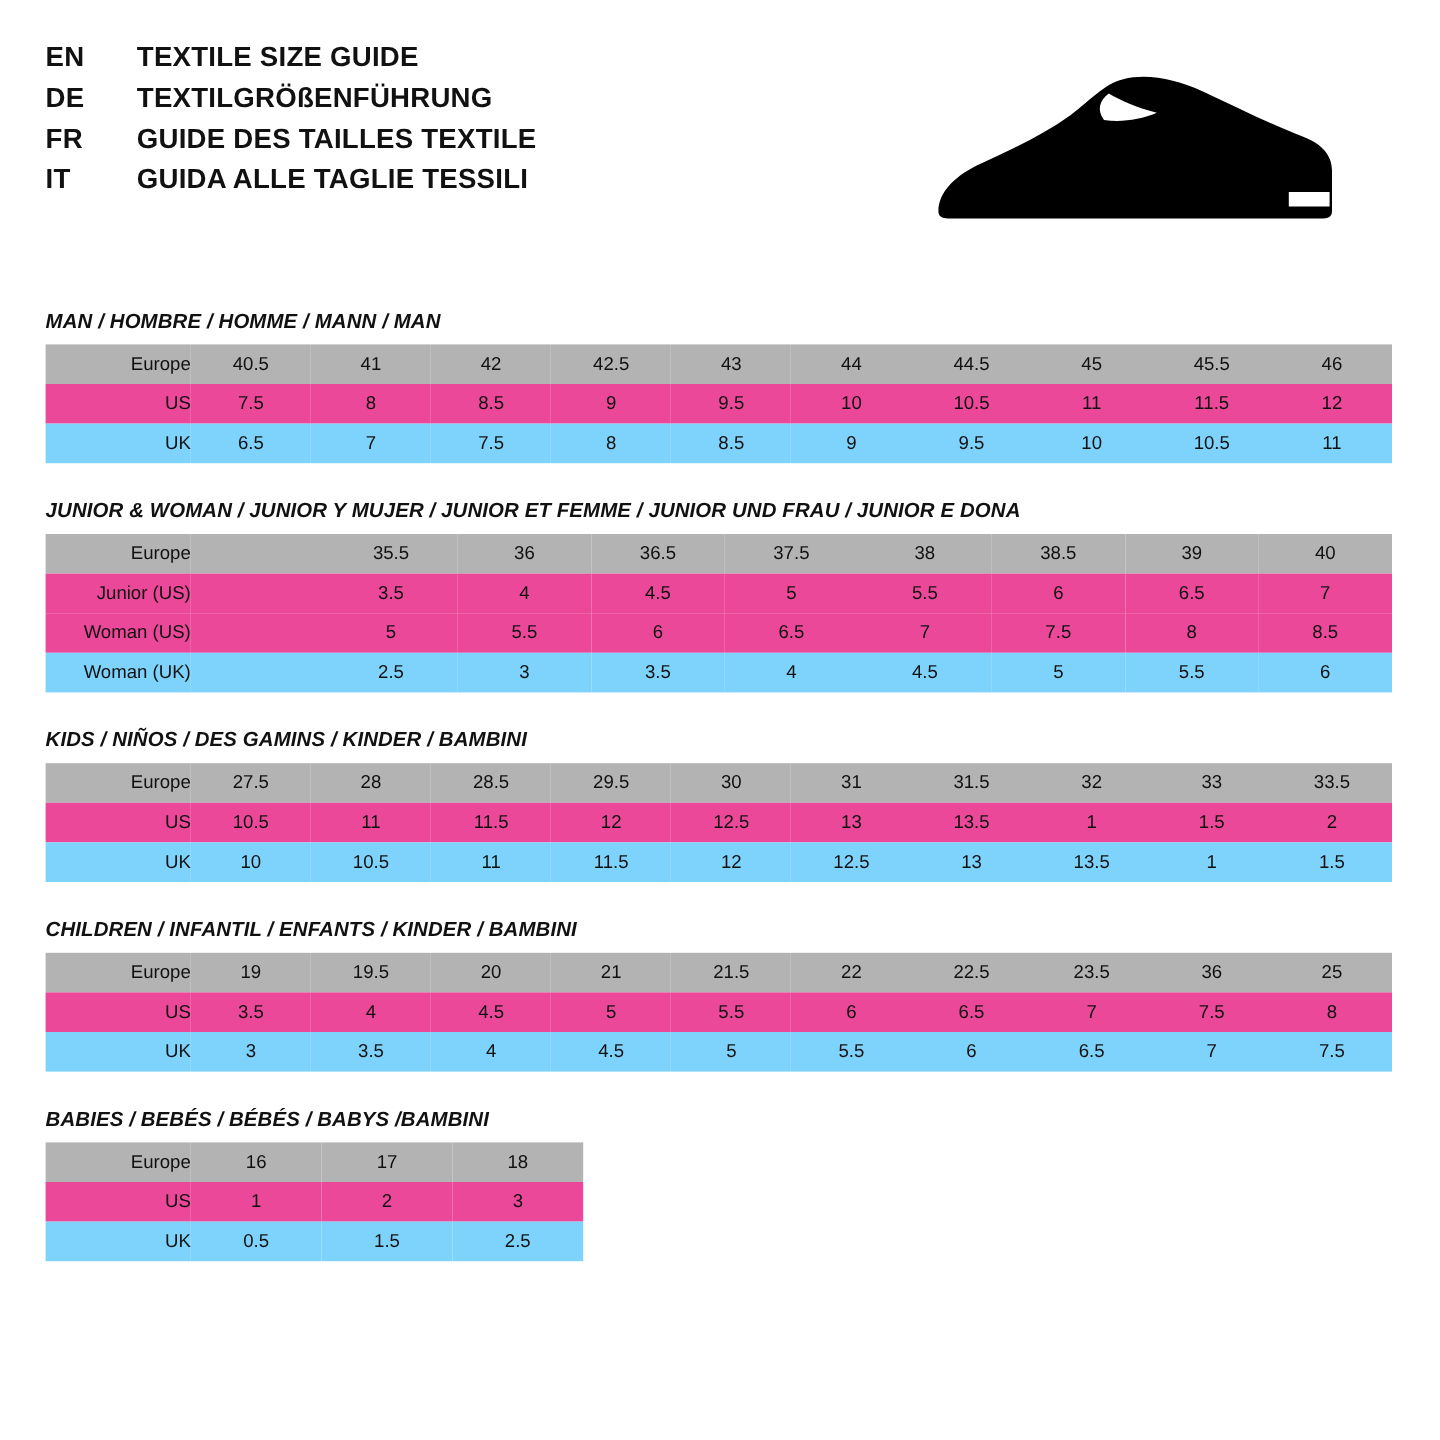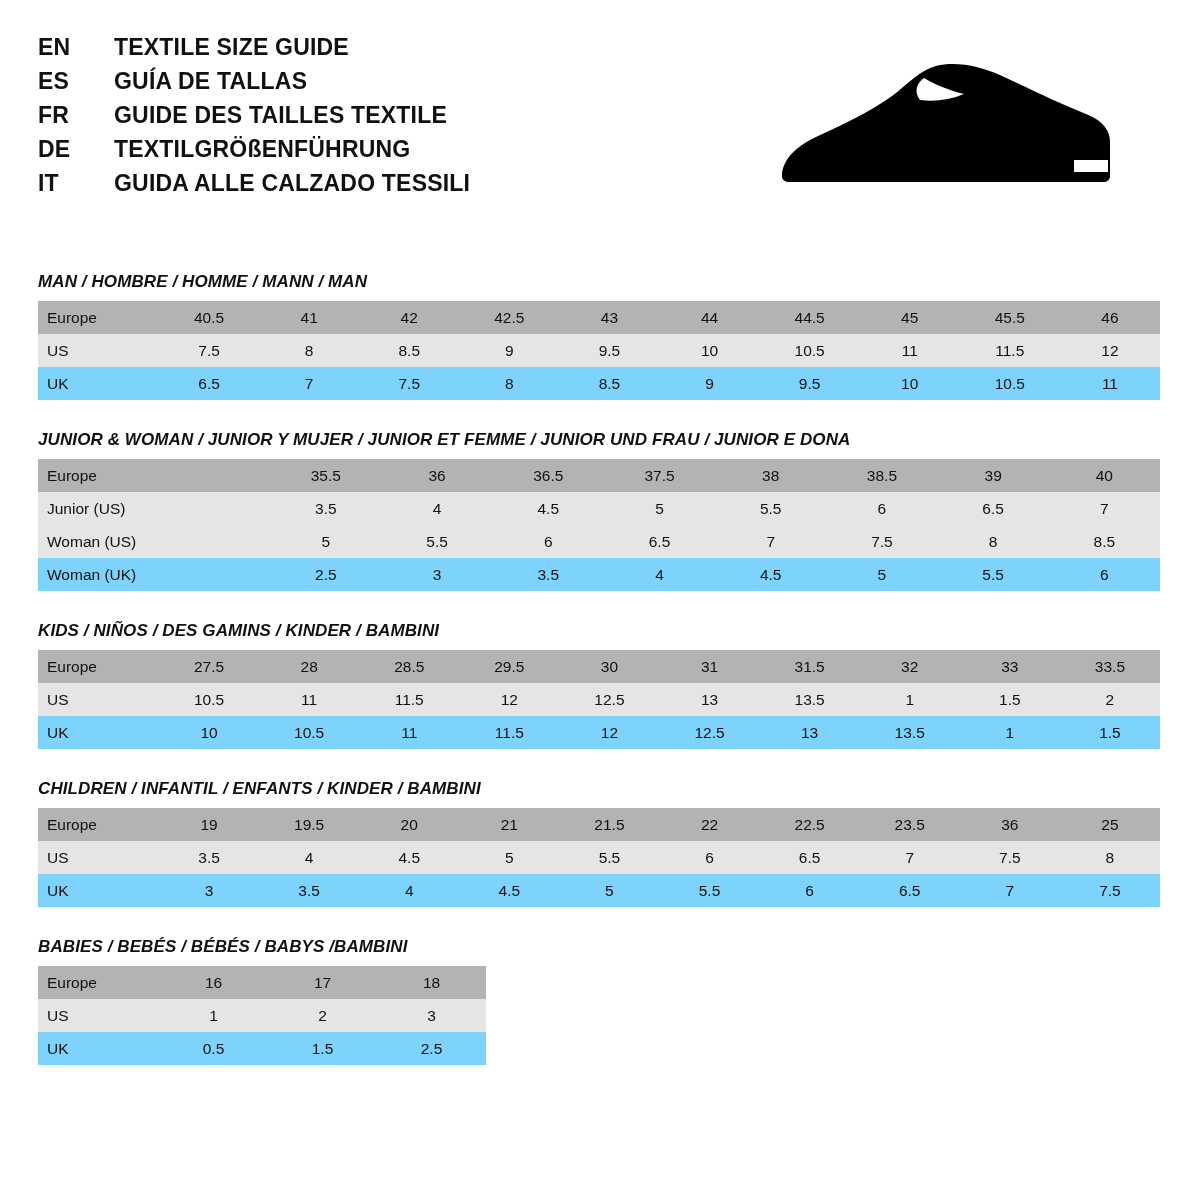--- a/index.html
+++ b/index.html
@@ -86,65 +86,61 @@
   table.size-table.babies {
     width: 448px;
   }
   table.size-table td {
     height: 33px;
     text-align: center;
     vertical-align: middle;
     padding: 0;
   }
   table.size-table td.label {
-    text-align: left;
+    text-align: right;
     padding-left: 9px;
   }
   tr.head td {
     background: #b3b3b3;
     text-align: center;
   }
   tr.alt td {
     background: #7dd3fc;
   }
   tr.plain td {
-    background: #e5e5e5;
+    background: #ec4899;
   }
 </style>
 </head>
 <body>
 
 <div class="page">
 
   <div class="header">
     <div class="lang-list">
 
       <div class="lang-row">
         <div class="lang-code">EN</div>
         <div class="lang-text">TEXTILE SIZE GUIDE</div>
       </div>
 
+
       <div class="lang-row">
-        <div class="lang-code">ES</div>
-        <div class="lang-text">GUÍA DE TALLAS</div>
+        <div class="lang-code">DE</div>
+        <div class="lang-text">TEXTILGRÖßENFÜHRUNG</div>
       </div>
 
       <div class="lang-row">
         <div class="lang-code">FR</div>
         <div class="lang-text">GUIDE DES TAILLES TEXTILE</div>
       </div>
 
       <div class="lang-row">
-        <div class="lang-code">DE</div>
-        <div class="lang-text">TEXTILGRÖßENFÜHRUNG</div>
-      </div>
-
-      <div class="lang-row">
         <div class="lang-code">IT</div>
-        <div class="lang-text">GUIDA ALLE CALZADO TESSILI</div>
+        <div class="lang-text">GUIDA ALLE TAGLIE TESSILI</div>
       </div>
 
     </div>
 
     <div class="shoe-wrap">
       <svg width="340" height="130" viewBox="0 0 340 130" aria-hidden="true">
         <path fill="#000000" d="M8 116 C8 100 22 86 44 76 C70 64 96 52 118 36 C134 24 146 10 162 6 C182 1 206 6 228 16 C258 30 286 44 312 54 C328 60 336 70 336 82 L336 116 C336 120 333 122 329 122 L16 122 C11 122 8 120 8 116 Z"></path>
         <path fill="#ffffff" d="M300 100 L334 100 L334 112 L300 112 Z"></path>
         <path fill="#ffffff" d="M150 18 C160 24 174 30 190 34 C176 40 160 42 146 40 C140 32 142 24 150 18 Z"></path>
       </svg>

